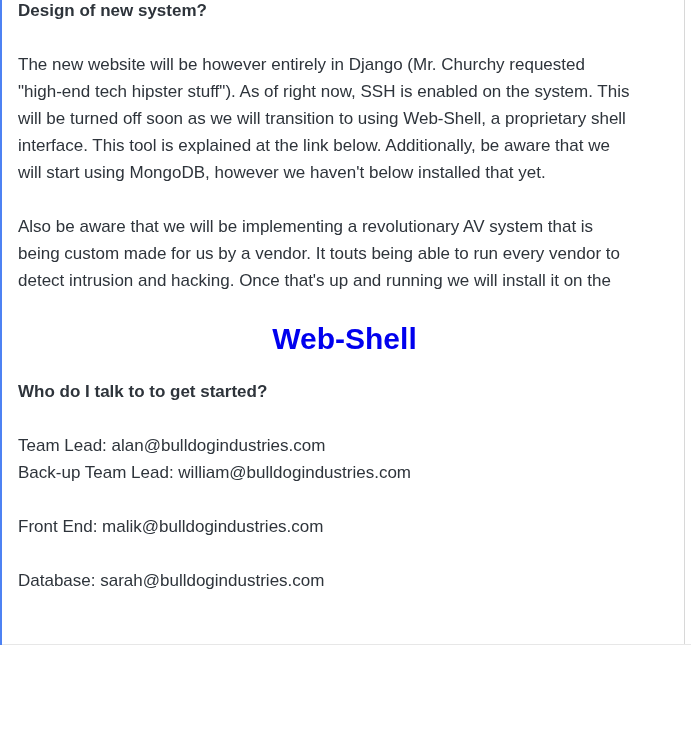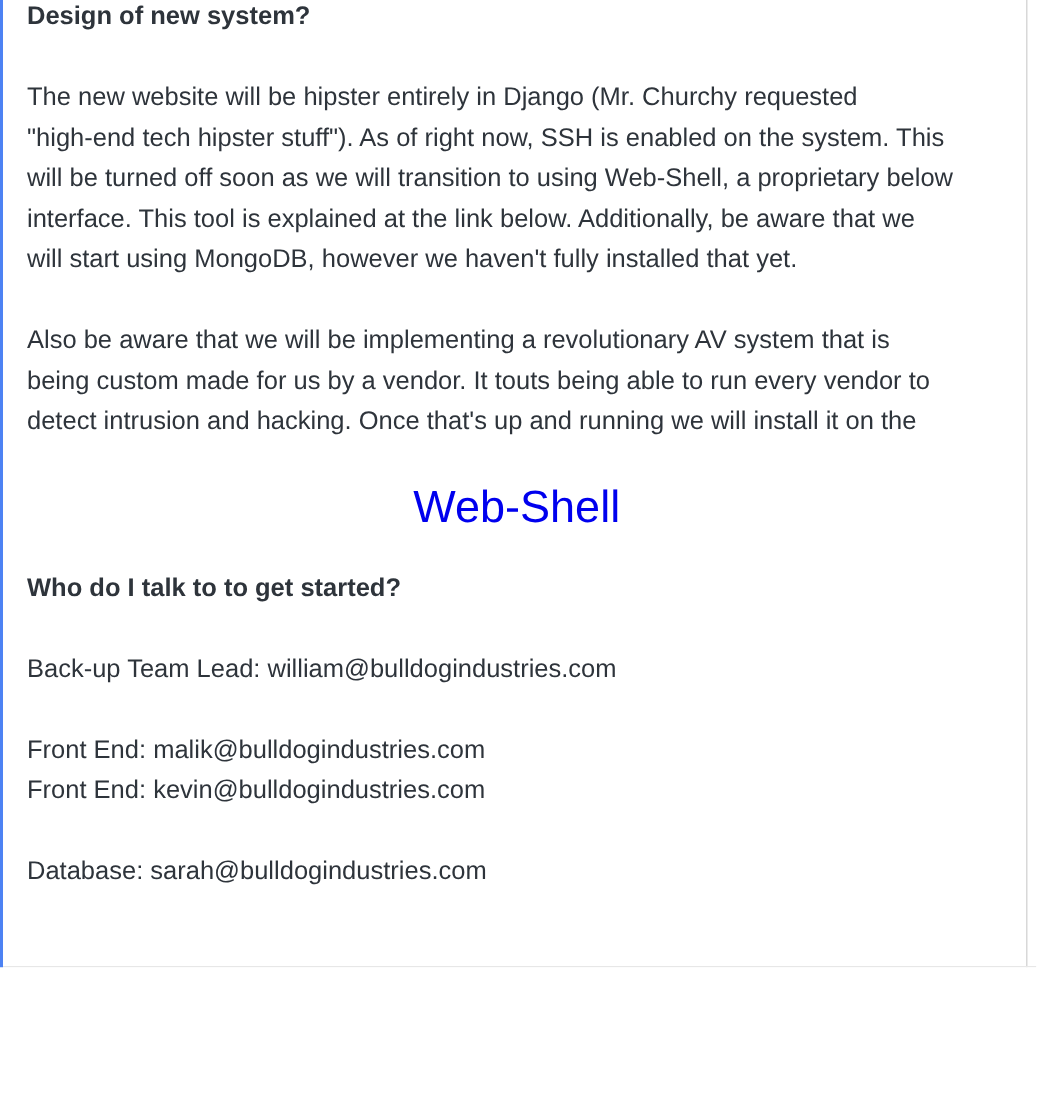--- a/index.html
+++ b/index.html
@@ -39,61 +39,61 @@
   .line { white-space: nowrap; }
   .bold-heading {
     font-weight: bold;
     margin-top: 18px;
   }
   .link-heading {
     margin: 19px 0 22px 0;
     text-align: center;
     font-size: 30px;
     line-height: 35px;
-    font-weight: normal;
+    font-weight: bold;
   }
   .link-heading a {
     color: #0000ee;
     text-decoration: none;
     cursor: pointer;
   }
 </style>
 </head>
 <body>
 
 <div class="page">
   <div class="content">
 
     <div class="para bold-heading">Design of new system?</div>
 
     <div class="para">
-      <div class="line">The new website will be hipster entirely in Django (Mr. Churchy requested</div>
+      <div class="line">The new website will be however entirely in Django (Mr. Churchy requested</div>
       <div class="line">"high-end tech hipster stuff"). As of right now, SSH is enabled on the system. This</div>
-      <div class="line">will be turned off soon as we will transition to using Web-Shell, a proprietary below</div>
+      <div class="line">will be turned off soon as we will transition to using Web-Shell, a proprietary shell</div>
       <div class="line">interface. This tool is explained at the link below. Additionally, be aware that we</div>
-      <div class="line">will start using MongoDB, however we haven't fully installed that yet.</div>
+      <div class="line">will start using MongoDB, however we haven't below installed that yet.</div>
     </div>
 
     <div class="para">
       <div class="line">Also be aware that we will be implementing a revolutionary AV system that is</div>
       <div class="line">being custom made for us by a vendor. It touts being able to run every vendor to</div>
       <div class="line">detect intrusion and hacking. Once that's up and running we will install it on the</div>
     </div>
 
     <h1 class="link-heading"><a>Web-Shell</a></h1>
 
     <div class="para bold-heading">Who do I talk to to get started?</div>
 
     <div class="para">
+      <div class="line">Team Lead: alan@bulldogindustries.com</div>
       <div class="line">Back-up Team Lead: william@bulldogindustries.com</div>
     </div>
 
     <div class="para">
       <div class="line">Front End: malik@bulldogindustries.com</div>
-      <div class="line">Front End: kevin@bulldogindustries.com</div>
     </div>
 
 
     <div class="para">
       <div class="line">Database: sarah@bulldogindustries.com</div>
     </div>
 
   </div>
   <div class="right-rule"></div>
   <div class="bottom-rule"></div>

